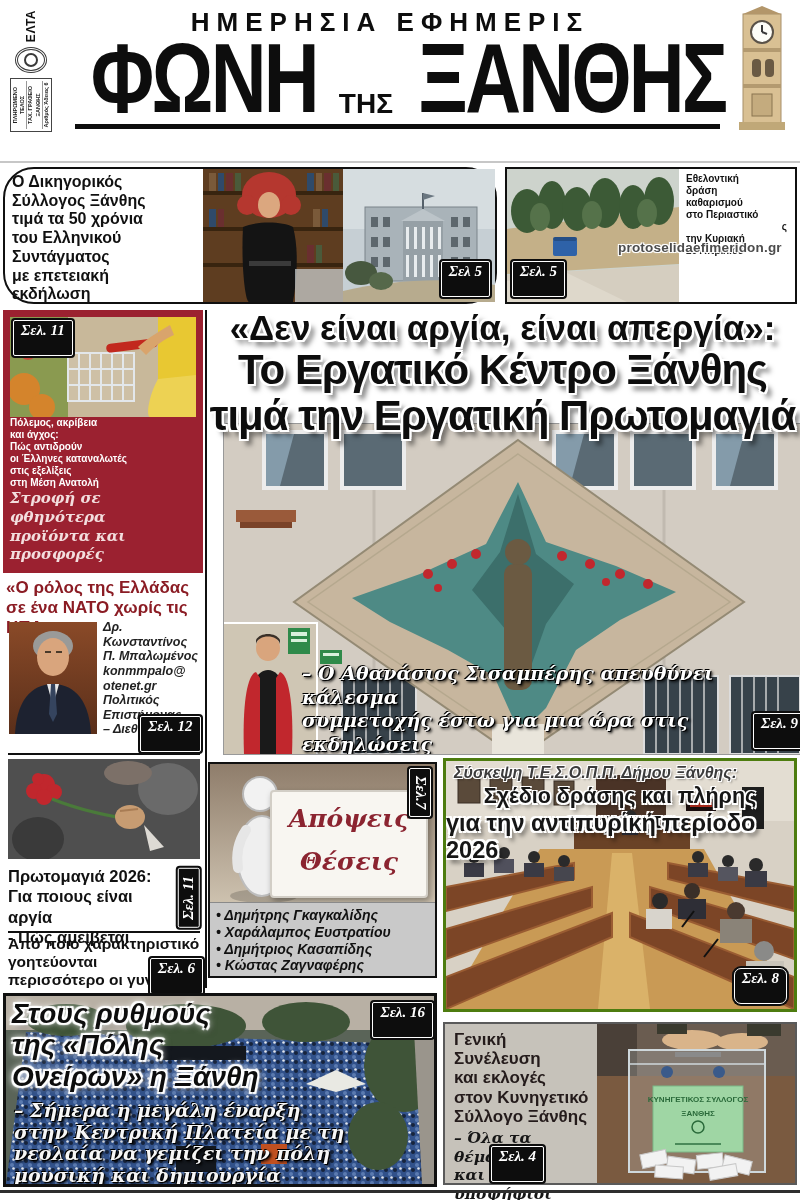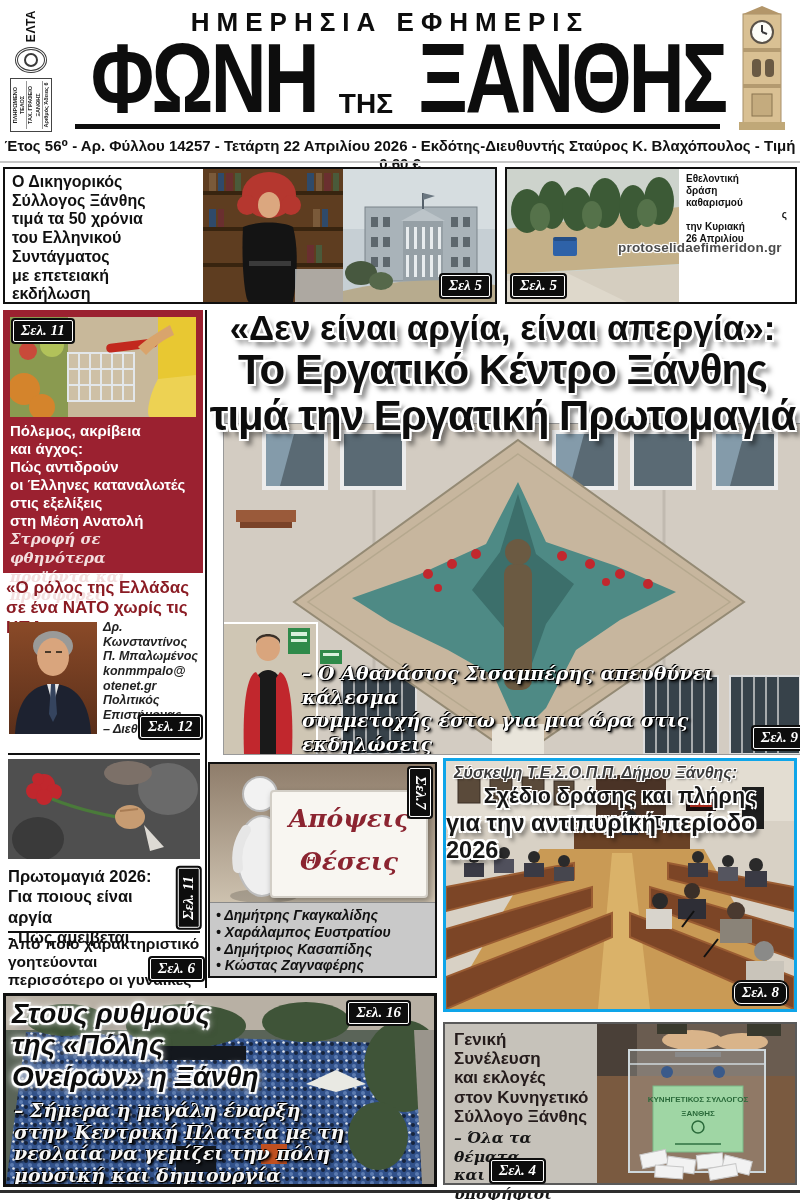--- a/index.html
+++ b/index.html
@@ -2,21 +2,21 @@
 <html><head>
 <meta charset="utf-8">
 <style>
   html,body{margin:0;padding:0;background:#e9e9e9;}
   #page{position:relative;width:800px;height:1200px;background:#fff;overflow:hidden;
         font-family:"Liberation Sans","DejaVu Sans",sans-serif;color:#111;}
   .abs{position:absolute;}
   
   .badge{display:inline-block;background:#0d0d0d;color:#fff;
          font:italic bold 15px "Liberation Serif","DejaVu Serif",serif;
-         padding:0 7px 1px;border:1px solid #fff;box-shadow:0 0 0 2px #0d0d0d;
+         padding:0 7px 15px;border:1px solid #fff;box-shadow:0 0 0 2px #0d0d0d;
          border-radius:2px;white-space:nowrap;line-height:1.25;}
   .badge.vert{writing-mode:vertical-rl;padding:7px 0 7px 1px;}
   .badge.vflip{transform:rotate(180deg);}
   
   .postal{left:2px;top:10px;width:54px;height:122px;}
   .postal-rot{position:absolute;left:-32px;top:34px;width:122px;height:54px;
      transform:rotate(-90deg);display:flex;align-items:center;justify-content:center;gap:5px;}
   .permit{border:1px solid #444;font-size:5.5px;font-weight:bold;text-align:center;
      line-height:1.3;padding:1px 2px;color:#222;}
   .permit div{border-top:1px solid #999;}
@@ -41,21 +41,21 @@
   
   .tl-text{padding:4px 2px 0 7px;width:196px;font-size:16px;font-weight:bold;line-height:1.17;}
   .tr-text{flex:1;padding:4px 2px 18px 7px;font-size:10px;font-weight:bold;line-height:1.2;}
   .tr-line.partial{text-align:right;padding-right:6px;}
   .watermark{left:618px;top:240px;font-weight:bold;font-size:13.5px;color:#4c4c4c;
      letter-spacing:.2px;z-index:40;
      text-shadow:1px 1px 0 #fff,-1px -1px 0 #fff,1px -1px 0 #fff,-1px 1px 0 #fff,0 0 3px #fff;}
   
   .redbox{left:3px;top:310px;width:200px;height:263px;background:#9b2130;
      padding:7px;box-sizing:border-box;}
-  .redbox .title{margin-top:5px;color:#fff;font-weight:bold;font-size:15px;line-height:1.2;}
+  .redbox .title{color:#fff;font-weight:bold;font-size:10px;line-height:1.2;}
   .redbox .sub{color:#f3dede;font:italic bold 15px "DejaVu Serif",serif;line-height:1.25;}
   .nato-title{left:6px;top:578px;width:198px;color:#8b1c24;font-weight:bold;
      font-size:17px;line-height:1.18;}
   .credit{left:103px;top:620px;width:100px;font:italic bold 12.5px "Liberation Sans",sans-serif;
      line-height:1.17;color:#222;}
   .colrule{left:8px;width:192px;height:2px;background:#101010;}
   .mayday{left:8px;top:866px;width:168px;font-weight:bold;font-size:16.5px;line-height:1.23;}
   .women{left:8px;top:935px;width:196px;font-weight:bold;font-size:15.5px;line-height:1.15;}
   .vsep{left:205px;top:310px;width:2px;height:678px;background:#101010;}
   
@@ -75,21 +75,21 @@
      box-sizing:border-box;background:linear-gradient(#8f7d6b,#d9cfbc 78%);}
   .opsign{position:absolute;left:60px;top:26px;width:158px;height:108px;
      background:#f8f6f1;border:2px solid #d2cec6;border-radius:4px;
      box-shadow:2px 3px 6px rgba(0,0,0,.35);text-align:center;padding-top:6px;box-sizing:border-box;}
   .opsign div{font:italic bold 25px "DejaVu Serif",serif;color:#8b2430;line-height:1.7;}
   .oplist{position:absolute;left:0;bottom:0;width:100%;height:74px;background:#c9c9c9;
      border-top:1px solid #8a8a8a;padding:4px 6px;box-sizing:border-box;}
   .op-name{font:italic bold 14px "Liberation Sans",sans-serif;color:#111;line-height:1.2;}
   .op-name::before{content:"•  ";}
   
-  .firebox{left:443px;top:758px;width:354px;height:254px;border:3px solid #0ea5e9;
+  .firebox{left:443px;top:758px;width:354px;height:254px;border:3px solid #4d7c0f;
      box-sizing:border-box;overflow:hidden;}
   .fire-kicker{position:absolute;left:8px;top:3px;font:italic bold 16px "Liberation Sans",sans-serif;
      color:#3c3c3c;text-shadow:1px 1px 0 #fff,-1px -1px 0 #fff,1px -1px 0 #fff,-1px 1px 0 #fff,2px 2px 2px rgba(0,0,0,.3);}
   .fire-l1{position:absolute;left:0;top:23px;width:100%;text-align:center;font-weight:900;
      font-size:21.5px;color:#161616;
      text-shadow:-1.5px -1.5px 0 #fff,1.5px -1.5px 0 #fff,-1.5px 1.5px 0 #fff,1.5px 1.5px 0 #fff,3px 4px 4px rgba(0,0,0,.45);}
   .fire-l2{position:absolute;left:0;top:49px;width:100%;text-align:left;font-weight:900;
      font-size:23.5px;color:#161616;
      text-shadow:-2px -2px 0 #fff,2px -2px 0 #fff,-2px 2px 0 #fff,2px 2px 0 #fff,4px 5px 4px rgba(0,0,0,.5);}
   
@@ -146,24 +146,23 @@
       <line x1="36" y1="28" x2="41" y2="30" stroke="#3a3a3a" stroke-width="2"></line>
       <rect x="17" y="44" width="38" height="4" fill="#b39a70"></rect>
       <rect x="26" y="55" width="9" height="18" rx="4" fill="#6a5a44"></rect>
       <rect x="39" y="55" width="9" height="18" rx="4" fill="#6a5a44"></rect>
       <rect x="17" y="80" width="38" height="4" fill="#b39a70"></rect>
       <rect x="26" y="90" width="20" height="22" fill="#c4ab7e" stroke="#8a7450"></rect>
       <rect x="13" y="118" width="46" height="8" fill="#c0a878"></rect>
     </svg>
   </div>
 
-  <div class="abs dateline">Έτος 56⁰  -  Αρ. Φύλλου 14257 - Τετάρτη 22 Απριλίου 2026  -  Εκδότης-Διευθυντής Σταύρος Κ. Βλαχόπουλος -  Τιμή 0,60 €</div>
   <div class="abs mast-div"></div>
 
-  <div class="abs nbox" style="left:3px;top:167px;width:494px;height:137px;display:flex;">
+  <div class="abs nbox" style="left:3px;top:167px;width:494px;height:137px;display:flex;border-radius:31px;">
     <div class="tl-text">
       <div>Ο Δικηγορικός</div>
       <div>Σύλλογος Ξάνθης</div>
       <div>τιμά τα 50 χρόνια</div>
       <div>του Ελληνικού</div>
       <div>Συντάγματος</div>
       <div>με επετειακή</div>
       <div>εκδήλωση</div>
     </div>
     <div>
@@ -262,20 +261,21 @@
         <rect x="46" y="68" width="24" height="4" rx="2" fill="#244e86"></rect>
         <polygon points="0,133 172,133 172,96 0,106" fill="#d5cec0"></polygon>
         <polygon points="0,133 120,133 60,104 0,112" fill="#ded8cb"></polygon>
       </svg>
       <span class="badge" style="position:absolute;left:5px;bottom:5px;">Σελ. 5</span>
     </div>
     <div class="tr-text">
       <div class="tr-line">Εθελοντική</div>
       <div class="tr-line">δράση</div>
       <div class="tr-line">καθαρισμού</div>
+      <div class="tr-line">στο Περιαστικό</div>
       <div class="tr-line partial">ς</div>
       <div class="tr-line">την Κυριακή</div>
       <div class="tr-line">26 Απριλίου</div>
     </div>
   </div>
 
   <div class="abs watermark">protoselidaefimeridon.gr</div>
 
   <div class="abs vsep"></div>
 
@@ -591,21 +591,21 @@
       <rect x="150" y="50" width="90" height="14" fill="#14181e"></rect>
       <rect x="255" y="148" width="26" height="20" fill="#c05020"></rect>
       <rect x="170" y="150" width="40" height="26" fill="#14181e"></rect>
       <polygon points="408,34 428,34 428,188 416,188" fill="#9a958c"></polygon>
     </svg>
     <div class="fest-title">
       <div>Στους ρυθμούς</div>
       <div>της «Πόλης</div>
       <div>Ονείρων» η Ξάνθη</div>
     </div>
-    <span class="badge" style="position:absolute;right:25px;top:6px;">Σελ. 16</span>
+    <span class="badge" style="position:absolute;right:1px;top:6px;">Σελ. 16</span>
     <div class="fest-cap">
       <div>– Σήμερα η μεγάλη έναρξη</div>
       <div>στην Κεντρική Πλατεία με τη</div>
       <div>νεολαία να γεμίζει την πόλη</div>
       <div>μουσική και δημιουργία</div>
     </div>
   </div>
 
   <div class="abs huntbox">
     <div class="hunt-text">

